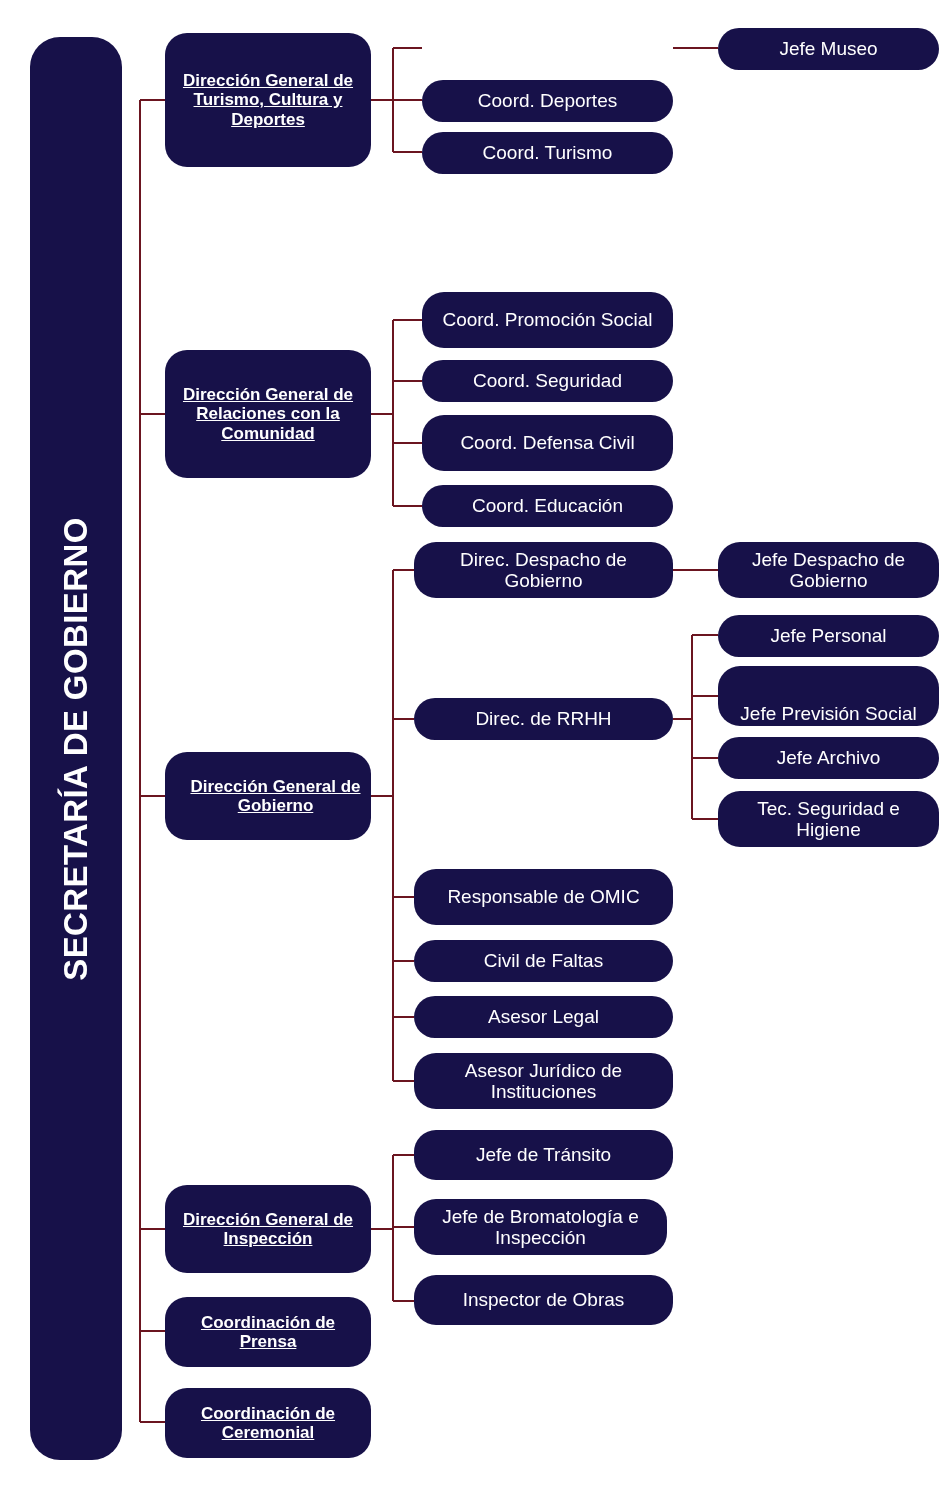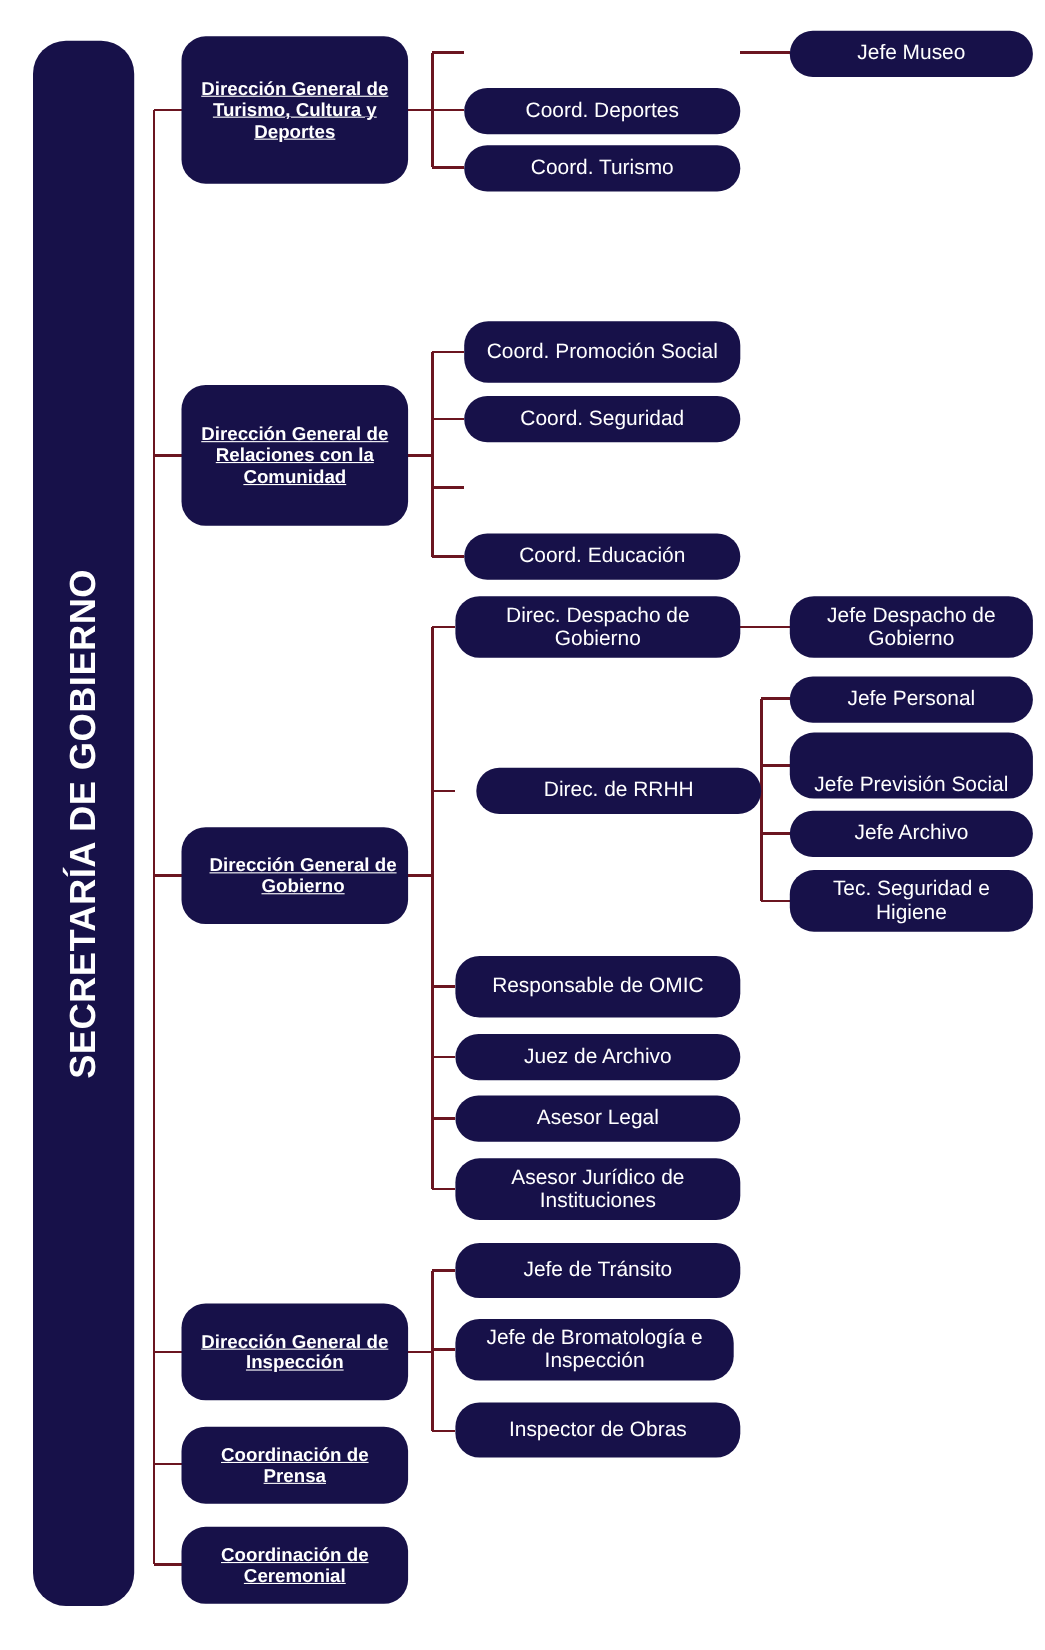--- a/index.html
+++ b/index.html
@@ -190,39 +190,42 @@
   </div>
 
   <div class="node lvl2" style="left:422px; top:292px; width:251px; height:56px;">
     <span class="node-label">Coord. Promoción Social</span>
   </div>
 
   <div class="node lvl2" style="left:422px; top:360px; width:251px; height:42px;">
     <span class="node-label">Coord. Seguridad</span>
   </div>
 
+  <div class="node lvl2" style="left:422px; top:415px; width:251px; height:56px;">
+    <span class="node-label">Coord. Defensa Civil</span>
+  </div>
 
   <div class="node lvl2" style="left:422px; top:485px; width:251px; height:42px;">
     <span class="node-label">Coord. Educación</span>
   </div>
 
   <div class="node lvl2" style="left:414px; top:542px; width:259px; height:56px;">
     <span class="node-label">Direc. Despacho de Gobierno</span>
   </div>
 
-  <div class="node lvl2" style="left:433px; top:698px; width:259px; height:42px;text-align:center;">
+  <div class="node lvl2" style="left:414px; top:698px; width:259px; height:42px;text-align:center;">
     <span class="node-label">Direc. de RRHH</span>
   </div>
 
   <div class="node lvl2" style="left:414px; top:869px; width:259px; height:56px;">
     <span class="node-label">Responsable de OMIC</span>
   </div>
 
   <div class="node lvl2" style="left:414px; top:940px; width:259px; height:42px;">
-    <span class="node-label">Juez de Archivo</span>
+    <span class="node-label">Civil de Faltas</span>
   </div>
 
   <div class="node lvl2" style="left:414px; top:996px; width:259px; height:42px;">
     <span class="node-label">Asesor Legal</span>
   </div>
 
   <div class="node lvl2" style="left:414px; top:1053px; width:259px; height:56px;">
     <span class="node-label">Asesor Jurídico de Instituciones</span>
   </div>
 

